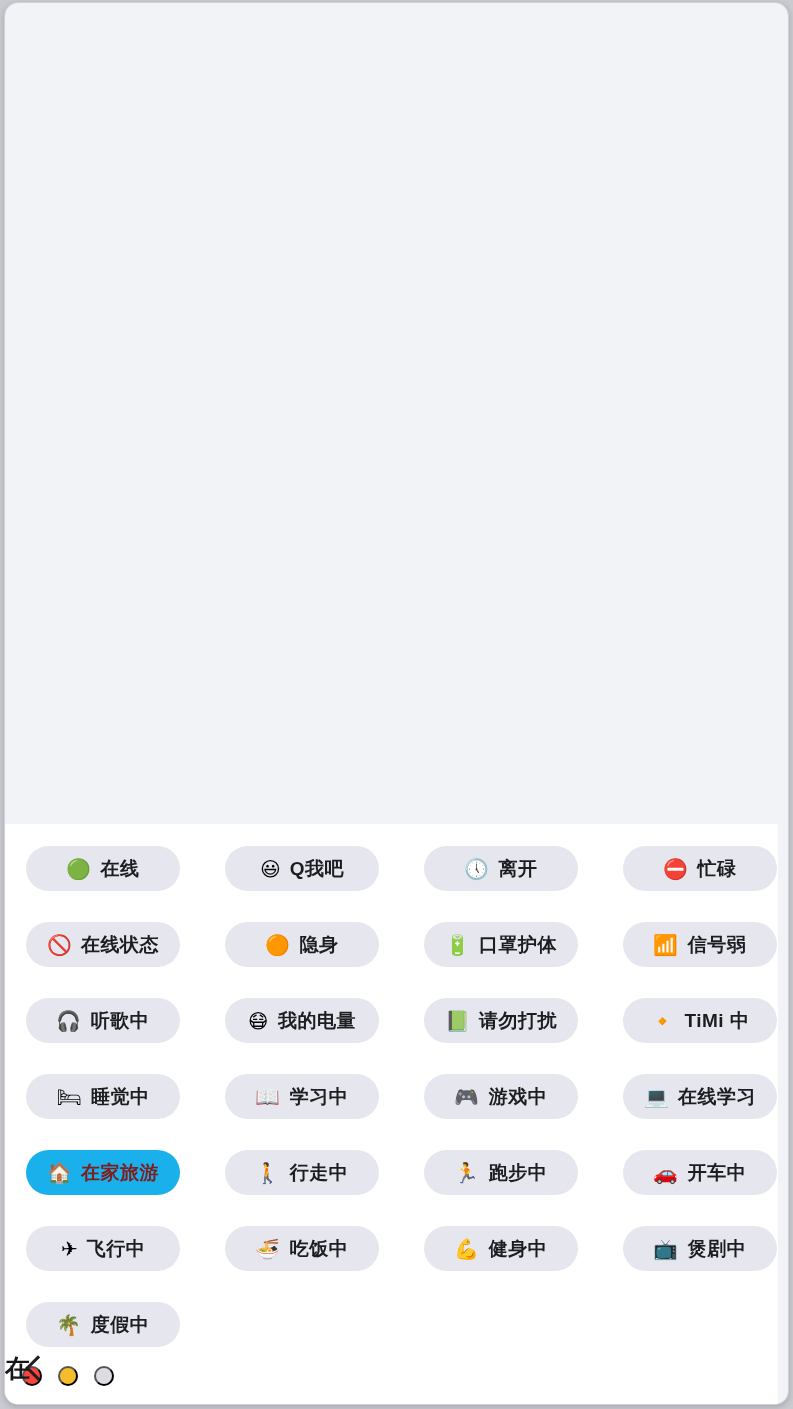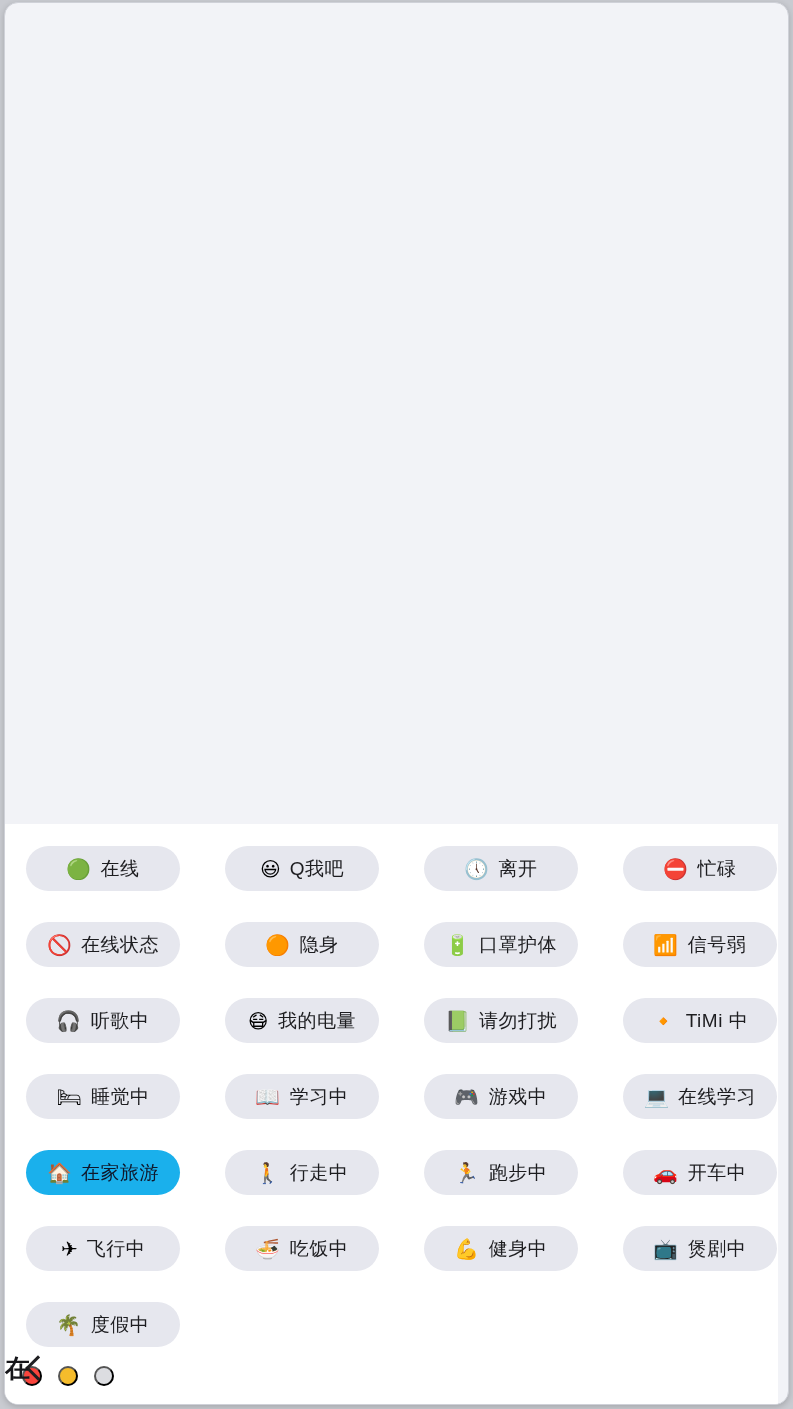--- a/index.html
+++ b/index.html
@@ -149,26 +149,26 @@
   }
   .chip-icon {
     font-size: 20px;
     line-height: 1;
     display: inline-block;
     font-family: "DejaVu Sans", sans-serif;
   }
   .chip-label {
     font-size: 19px;
     color: #1d1d20;
-    font-weight: 400;
+    font-weight: 700;
     white-space: nowrap;
     letter-spacing: 0.5px;
   }
   .chip.selected .chip-label {
-    color: #0f172a;
+    color: #7f1d1d;
   }
 
   
   .filler {
     background: #f2f3f7;
     flex: 1;
   }
   .window-inner {
     display: flex;
     flex-direction: row;

